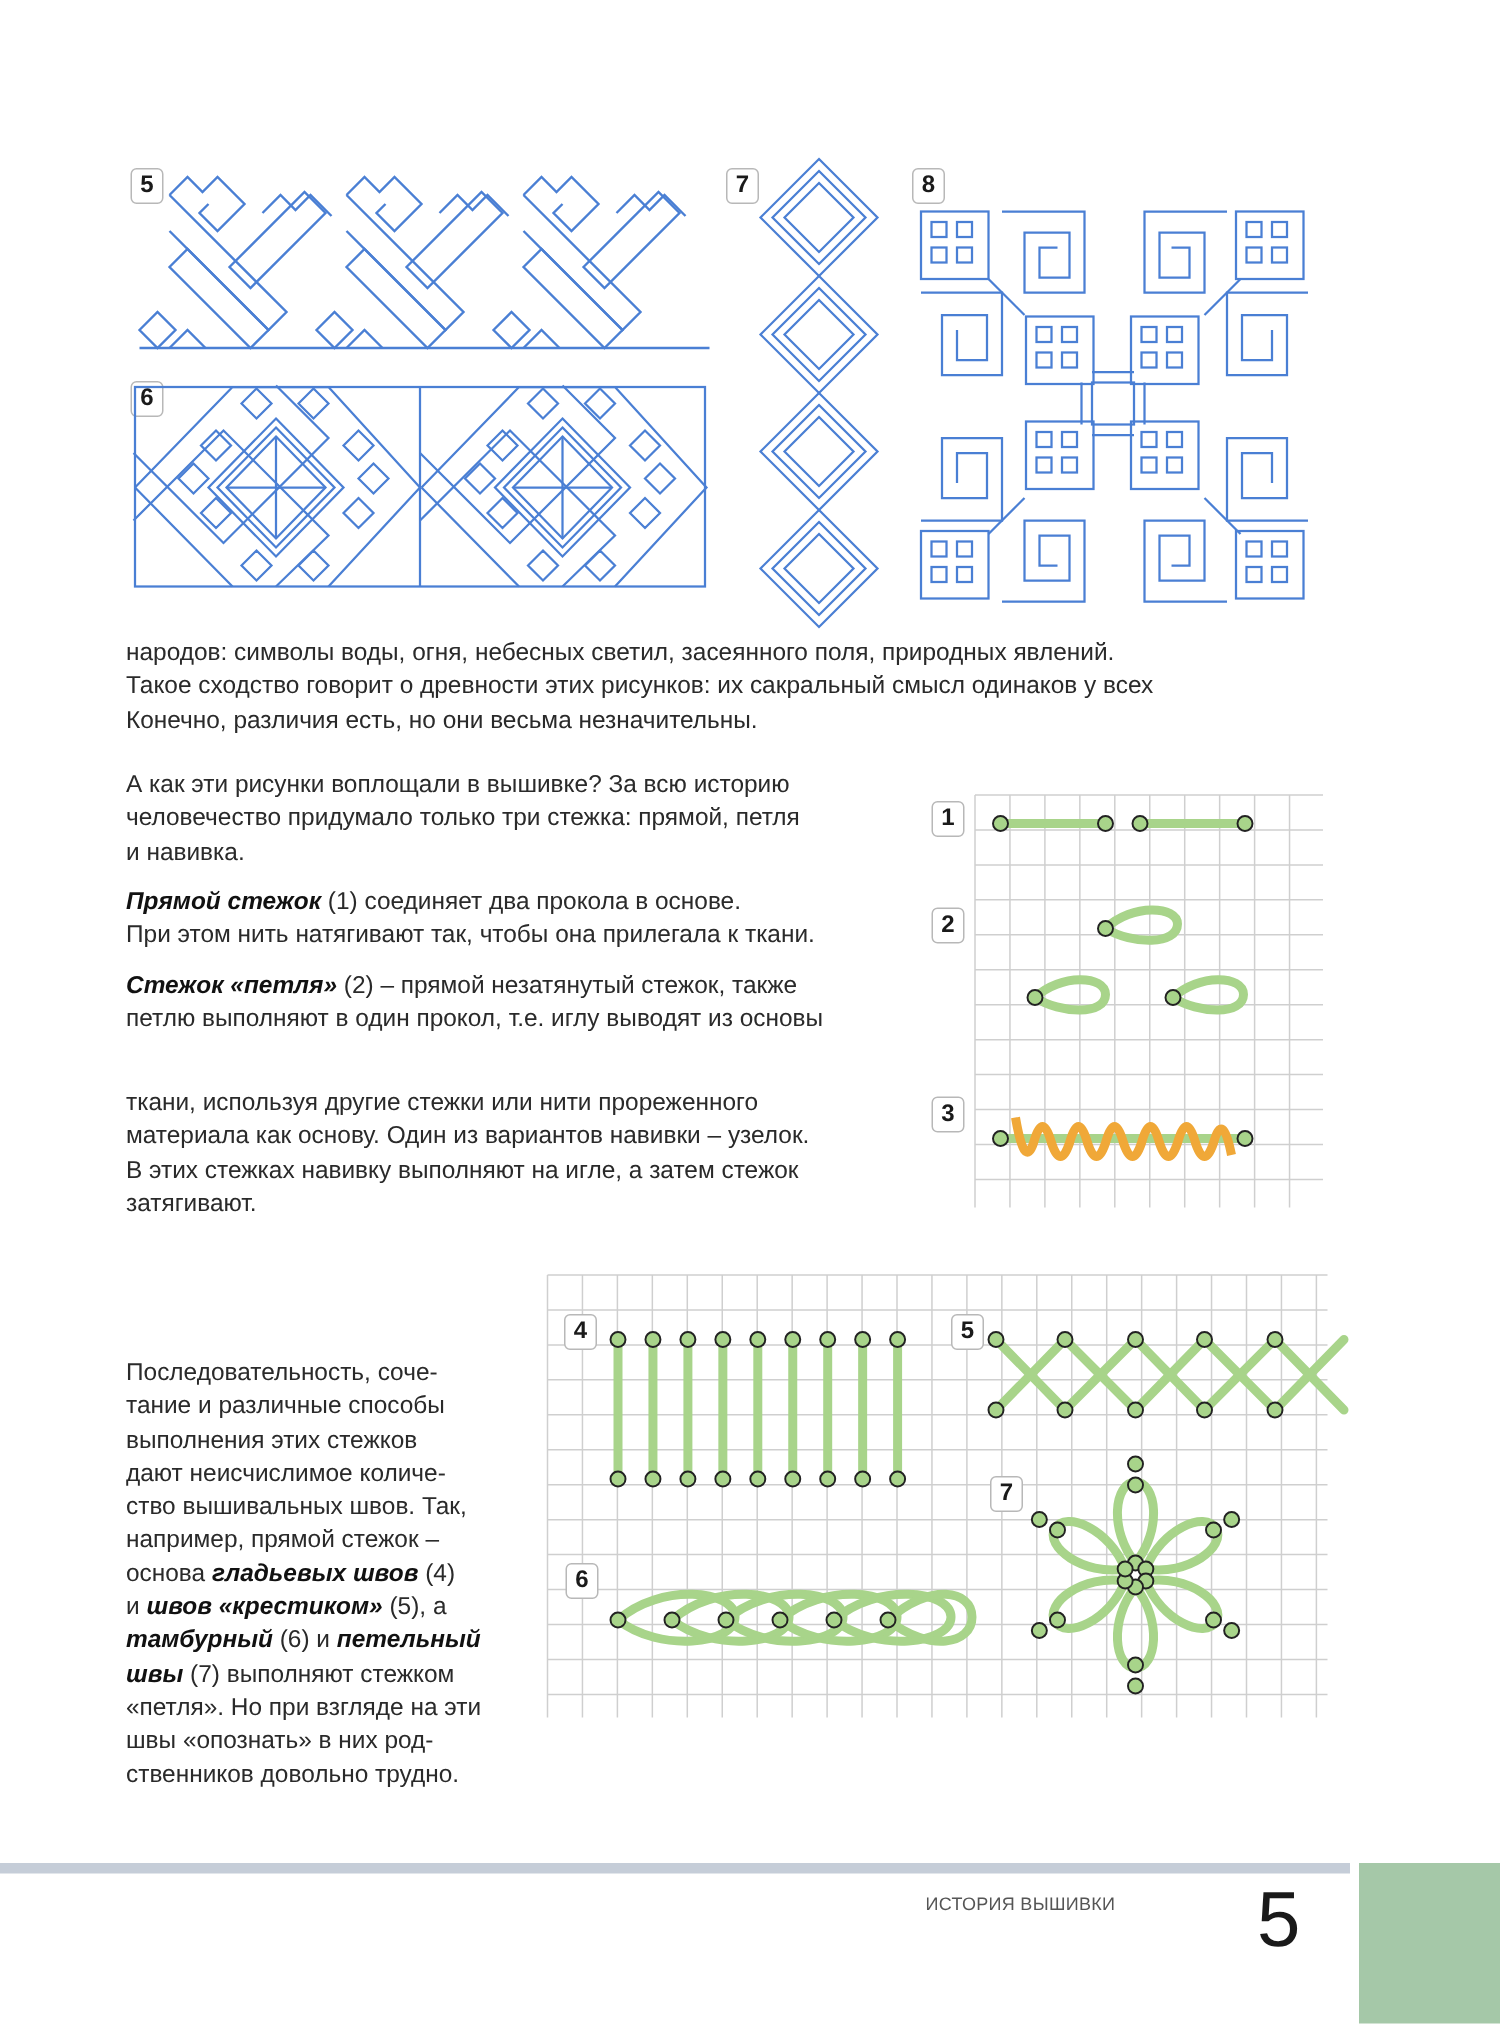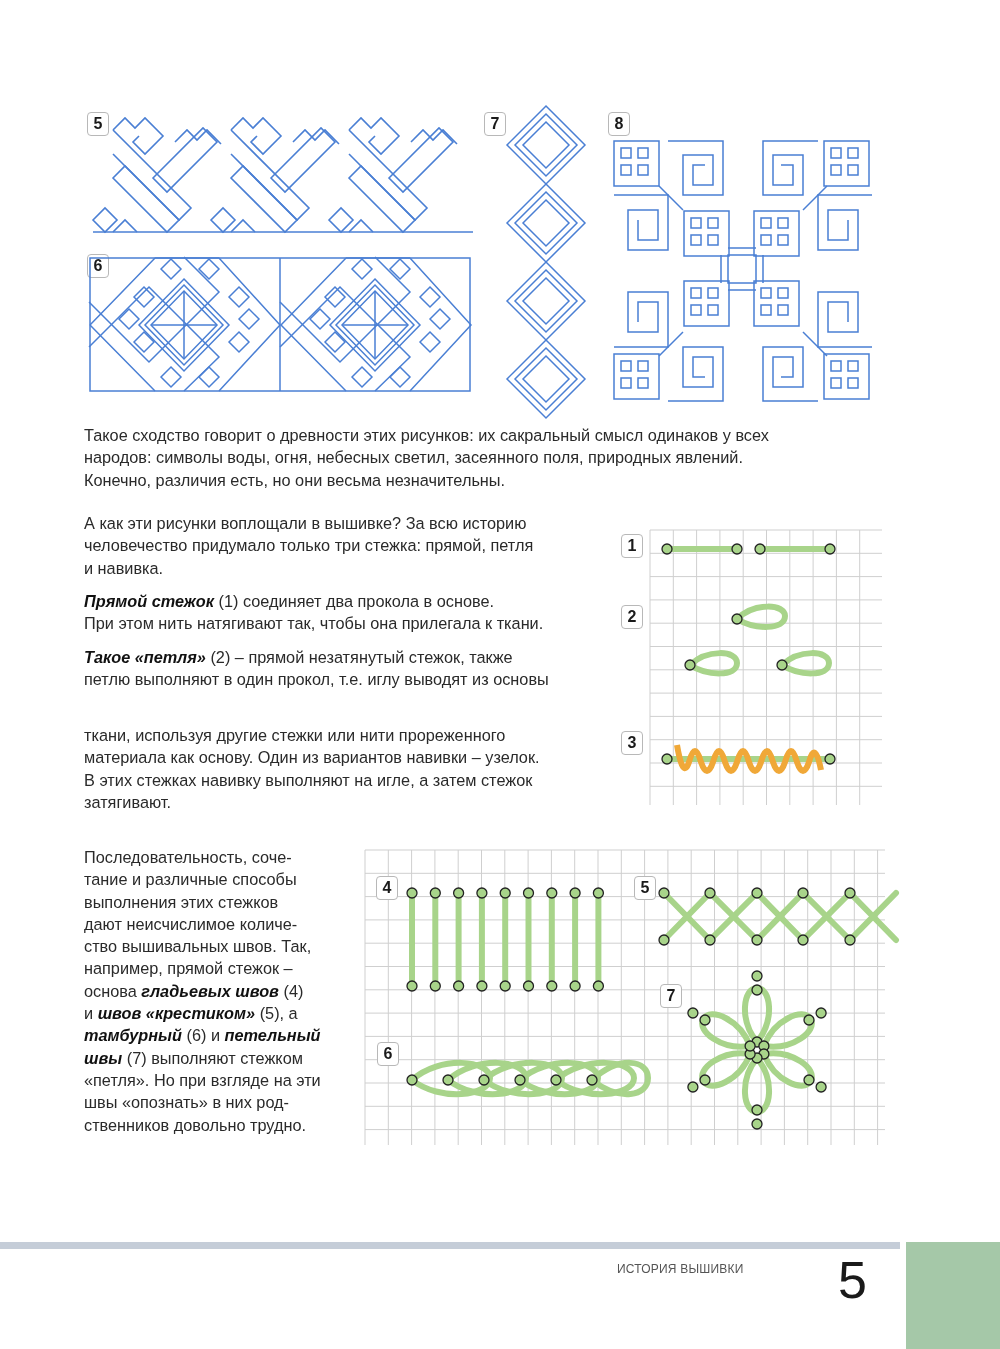--- a/index.html
+++ b/index.html
@@ -109,49 +109,49 @@
       </g>
     <g transform="translate(260,262) scale(-1,-1)">
         <use href="#k8"></use>
       </g>
 
     <path d="M46 46 L70 70 M214 46 L190 70 M46 216 L70 192 M214 216 L190 192"></path>
   </g>
 </svg>
 
 <div class="para" style="left:84px;top:424px;width:760px;">
+  <div>народов: символы воды, огня, небесных светил, засеянного поля, природных явлений.</div>
   <div>Такое сходство говорит о древности этих рисунков: их сакральный смысл одинаков у всех</div>
-  <div>народов: символы воды, огня, небесных светил, засеянного поля, природных явлений.</div>
   <div>Конечно, различия есть, но они весьма незначительны.</div>
 </div>
 
 <div class="para" style="left:84px;top:512px;width:520px;">
   <div>А как эти рисунки воплощали в вышивке? За всю историю</div>
   <div>человечество придумало только три стежка: прямой, петля</div>
   <div>и навивка.</div>
 </div>
 
 <div class="para" style="left:84px;top:590px;width:520px;">
   <div><span class="bi">Прямой стежок</span><span> (1) соединяет два прокола в основе.</span></div>
   <div>При этом нить натягивают так, чтобы она прилегала к ткани.</div>
 </div>
 
 <div class="para" style="left:84px;top:646px;width:520px;">
-  <div><span class="bi">Такое «петля»</span><span> (2) – прямой незатянутый стежок, также</span></div>
+  <div><span class="bi">Стежок «петля»</span><span> (2) – прямой незатянутый стежок, также</span></div>
   <div>петлю выполняют в один прокол, т.е. иглу выводят из основы</div>
 </div>
 
 <div class="para" style="left:84px;top:724px;width:520px;">
   <div>ткани, используя другие стежки или нити прореженного</div>
   <div>материала как основу. Один из вариантов навивки – узелок.</div>
   <div>В этих стежках навивку выполняют на игле, а затем стежок</div>
   <div>затягивают.</div>
 </div>
 
-<div class="para" style="left:84px;top:846px;width:270px;">
+<div class="para" style="left:84px;top:904px;width:270px;">
   <div>Последовательность, соче-</div>
   <div>тание и различные способы</div>
   <div>выполнения этих стежков</div>
   <div>дают неисчислимое количе-</div>
   <div>ство вышивальных швов. Так,</div>
   <div>например, прямой стежок –</div>
   <div><span>основа </span><span class="bi">гладьевых швов</span><span> (4)</span></div>
   <div><span>и </span><span class="bi">швов «крестиком»</span><span> (5), а</span></div>
   <div><span class="bi">тамбурный</span><span> (6) и </span><span class="bi">петельный</span></div>
   <div><span class="bi">швы</span><span> (7) выполняют стежком</span></div>

